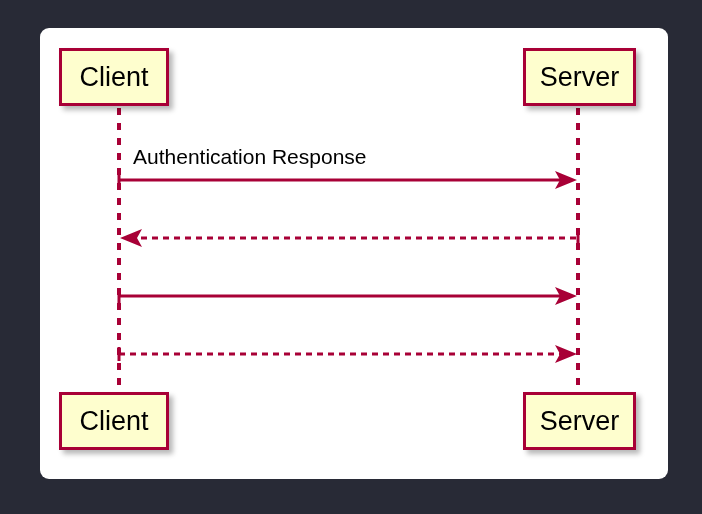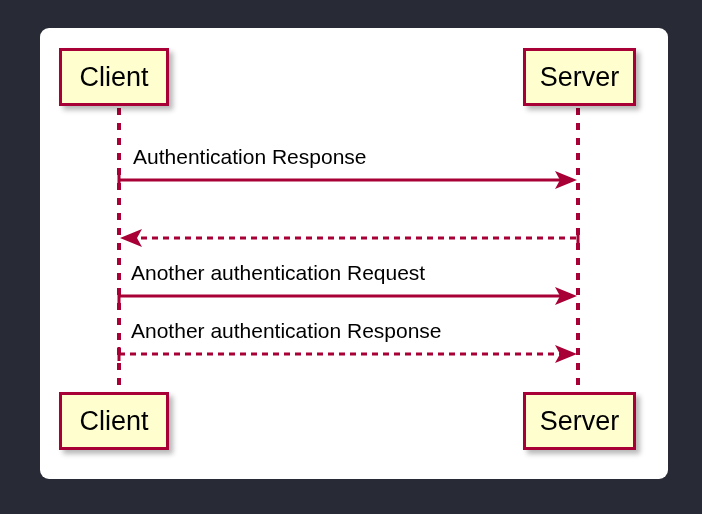--- a/index.html
+++ b/index.html
@@ -128,18 +128,16 @@
       <span class="participant-label">Client</span>
     </div>
 
     <div class="participant-box" id="participant-server-bottom">
       <span class="participant-label">Server</span>
     </div>
 
     <div class="message-label" id="message-label-0">Authentication Response</div>
 
 
-    <div class="message-label" id="message-label-2">Another authentication Request</div>
 
-    <div class="message-label" id="message-label-3">Another authentication Response</div>
 
   </div>
 </div>
 
 </body></html>

